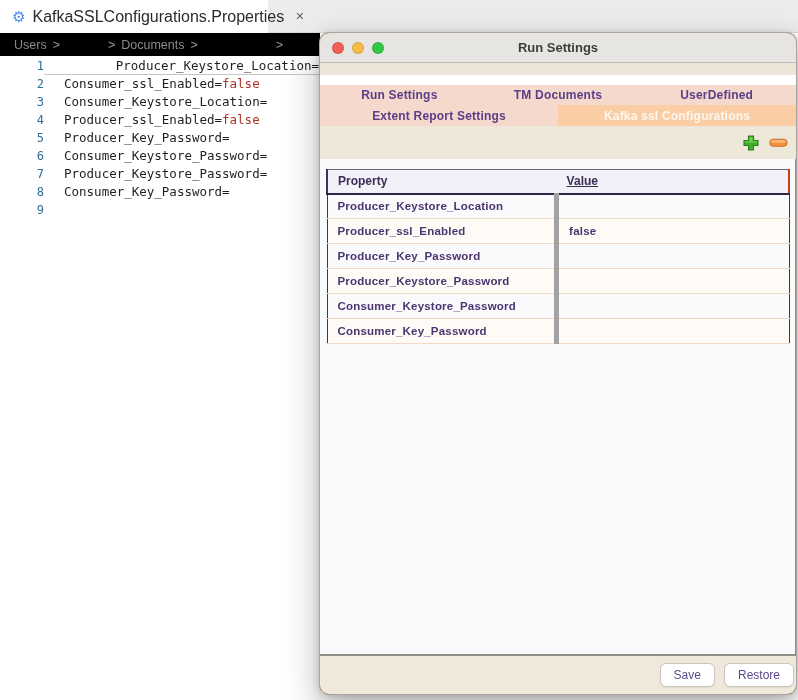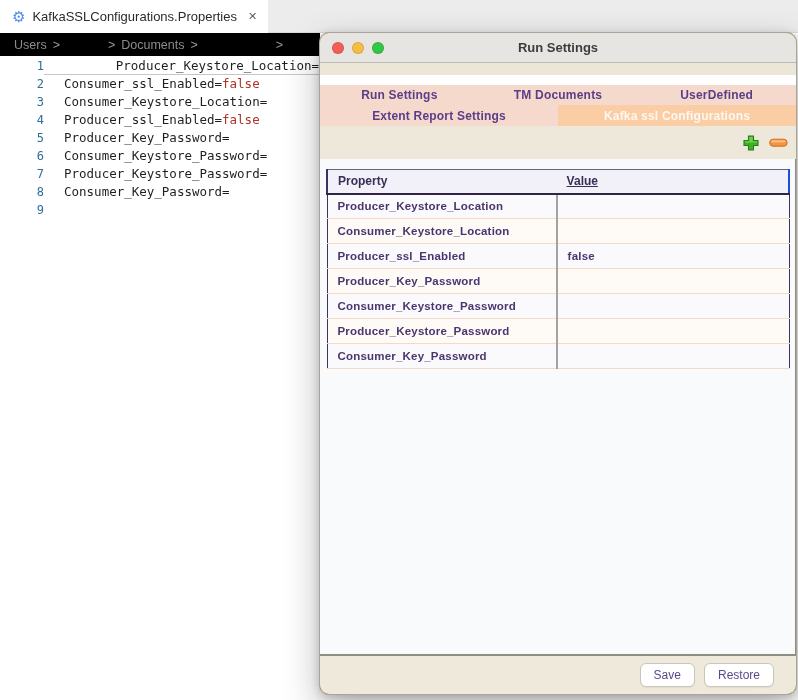--- a/index.html
+++ b/index.html
@@ -3,21 +3,21 @@
 <meta charset="utf-8">
 <style>
   * { margin:0; padding:0; box-sizing:border-box; }
   html,body { width:798px; height:700px; font-family:"Liberation Sans", sans-serif; background:#ffffff; overflow:hidden; }
   .screen { position:relative; width:798px; height:700px; background:#ffffff; }
 
   
   .tabbar { position:absolute; left:0; top:0; width:798px; height:33px; background:#ececec; border-bottom:1px solid #dcdcdc; }
   .editor-tab { position:absolute; left:0; top:0; height:33px; width:268px; background:#ffffff; display:flex; align-items:center; gap:7px; padding:0 10px 0 12px; }
   .gear-glyph { color:#4a8df0; font-size:15px; line-height:1; }
-  .editor-tab .tab-title { font-size:13px; color:#2b2b2b; white-space:nowrap; }
+  .editor-tab .tab-title { font-size:16px; color:#2b2b2b; white-space:nowrap; }
   .tab-close { color:#5f5f5f; font-size:11px; margin-left:4px; cursor:pointer; }
 
   .breadcrumb { position:absolute; left:0; top:33px; width:320px; height:23px; background:#000000; display:flex; align-items:center; padding-left:14px; font-size:12.5px; color:#8c8c8c; }
   .crumb { white-space:nowrap; }
   .crumb-sep { margin:0 6px; color:#9a9a9a; }
   .crumb-blank1 { display:inline-block; width:36px; }
   .crumb-blank2 { display:inline-block; width:66px; }
 
   .code-area { position:absolute; left:0; top:57px; width:319px; height:643px; background:#ffffff; font-family:"DejaVu Sans Mono", monospace; font-size:12.5px; }
   .code-line { display:flex; height:18px; line-height:18px; align-items:center; }
@@ -48,28 +48,28 @@
   .tab-item { flex:1; display:flex; align-items:center; justify-content:center; font-size:12px; font-weight:bold; color:#5b3e87; cursor:pointer; letter-spacing:.2px; }
   .tab-item.selected { background:#fbcda4; color:#fdf7ef; }
 
   .toolbar { height:33px; flex:none; background:#eee8db; display:flex; align-items:center; justify-content:flex-end; gap:9px; padding-right:8px; }
   .icon-btn { display:flex; align-items:center; justify-content:center; cursor:pointer; }
 
   .content { flex:1; background:#f9fafc; padding:2px 5px 0 6px; border-right:1px solid #8f8b81; overflow:hidden; }
   .ptable { width:100%; border-collapse:collapse; table-layout:fixed;margin-top:8px; }
   .ptable th { height:24px; background:#f2f0f8; border-top:1px solid #6b6480; border-bottom:2px solid #2e2547; text-align:left; padding-left:10px; font-size:12px; font-weight:bold; color:#3a2e55; }
   .ptable th:first-child { border-left:2px solid #3e3360; }
-  .ptable th:last-child  { border-right:2px solid #1d4ed8;text-decoration:underline; }
+  .ptable th:last-child  { border-right:2px solid #c2410c;text-decoration:underline; }
   .ptable td { height:25px; padding-left:10px; font-size:11.5px; font-weight:bold; color:#4a3570; border-bottom:1px solid #f3dac6; letter-spacing:.2px; }
-  .ptable td.prop { border-left:1px solid #3e3360; border-right:2px solid #a3a3a3; }
+  .ptable td.prop { border-left:1px solid #3e3360; border-right:5px solid #a3a3a3; }
   .ptable td.value { border-right:1px solid #3e3360; }
   .ptable tr:nth-child(odd) td { background:#fafafc; }
   .ptable tr:nth-child(even) td { background:#fefbf7; }
 
-  .footer { flex:none; height:40px; background:#efe9db; border-top:2px solid #908d85; display:flex; align-items:center; justify-content:flex-end; gap:9px; padding-right:22px; }
+  .footer { flex:none; height:40px; background:#efe9db; border-top:2px solid #908d85; display:flex; align-items:center; justify-content:flex-end; gap:9px; padding-right:2px; }
   .dlg-btn { background:#ffffff; border:1px solid #c9c5bd; border-radius:6px; height:24px; padding:0 13px; font-size:12px; color:#5b4a8a; font-family:"Liberation Sans", sans-serif; cursor:pointer; box-shadow:0 1px 1px rgba(0,0,0,.06); }
 </style>
 </head>
 <body>
 
 <div class="screen">
 
   <div class="tabbar">
     <div class="editor-tab">
       <span class="gear-glyph">⚙</span>
@@ -178,37 +178,33 @@
             <th>Property</th>
             <th>Value</th>
           </tr>
         </thead>
         <tbody>
           <tr>
             <td class="prop">Producer_Keystore_Location</td>
             <td class="value"></td>
           </tr>
           <tr>
-            <td class="prop">Consumer_Keystore_Location</td>
-            <td class="value"></td>
-          </tr>
-          <tr>
             <td class="prop">Producer_ssl_Enabled</td>
             <td class="value">false</td>
           </tr>
           <tr>
             <td class="prop">Producer_Key_Password</td>
             <td class="value"></td>
           </tr>
           <tr>
+            <td class="prop">Producer_Keystore_Password</td>
+            <td class="value"></td>
+          </tr>
+          <tr>
             <td class="prop">Consumer_Keystore_Password</td>
-            <td class="value"></td>
-          </tr>
-          <tr>
-            <td class="prop">Producer_Keystore_Password</td>
             <td class="value"></td>
           </tr>
           <tr>
             <td class="prop">Consumer_Key_Password</td>
             <td class="value"></td>
           </tr>
         </tbody>
       </table>
     </div>
 

